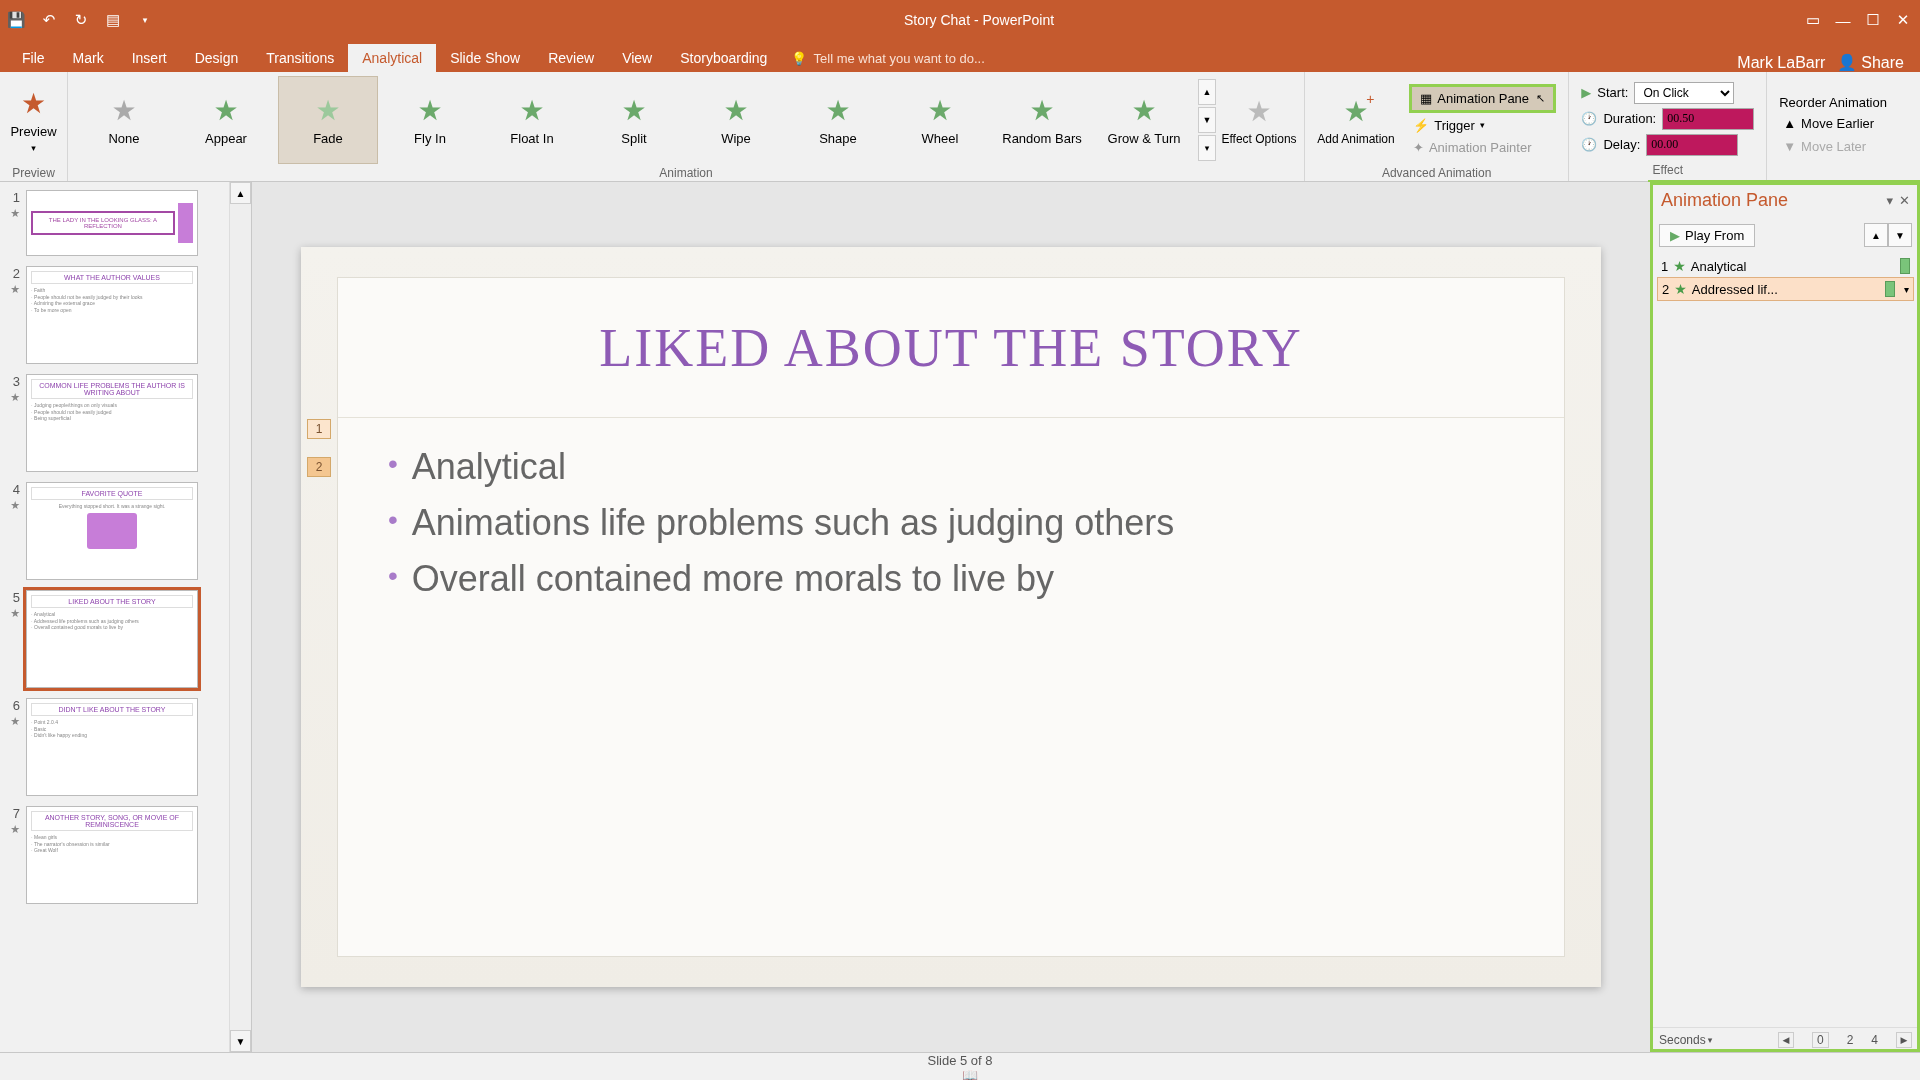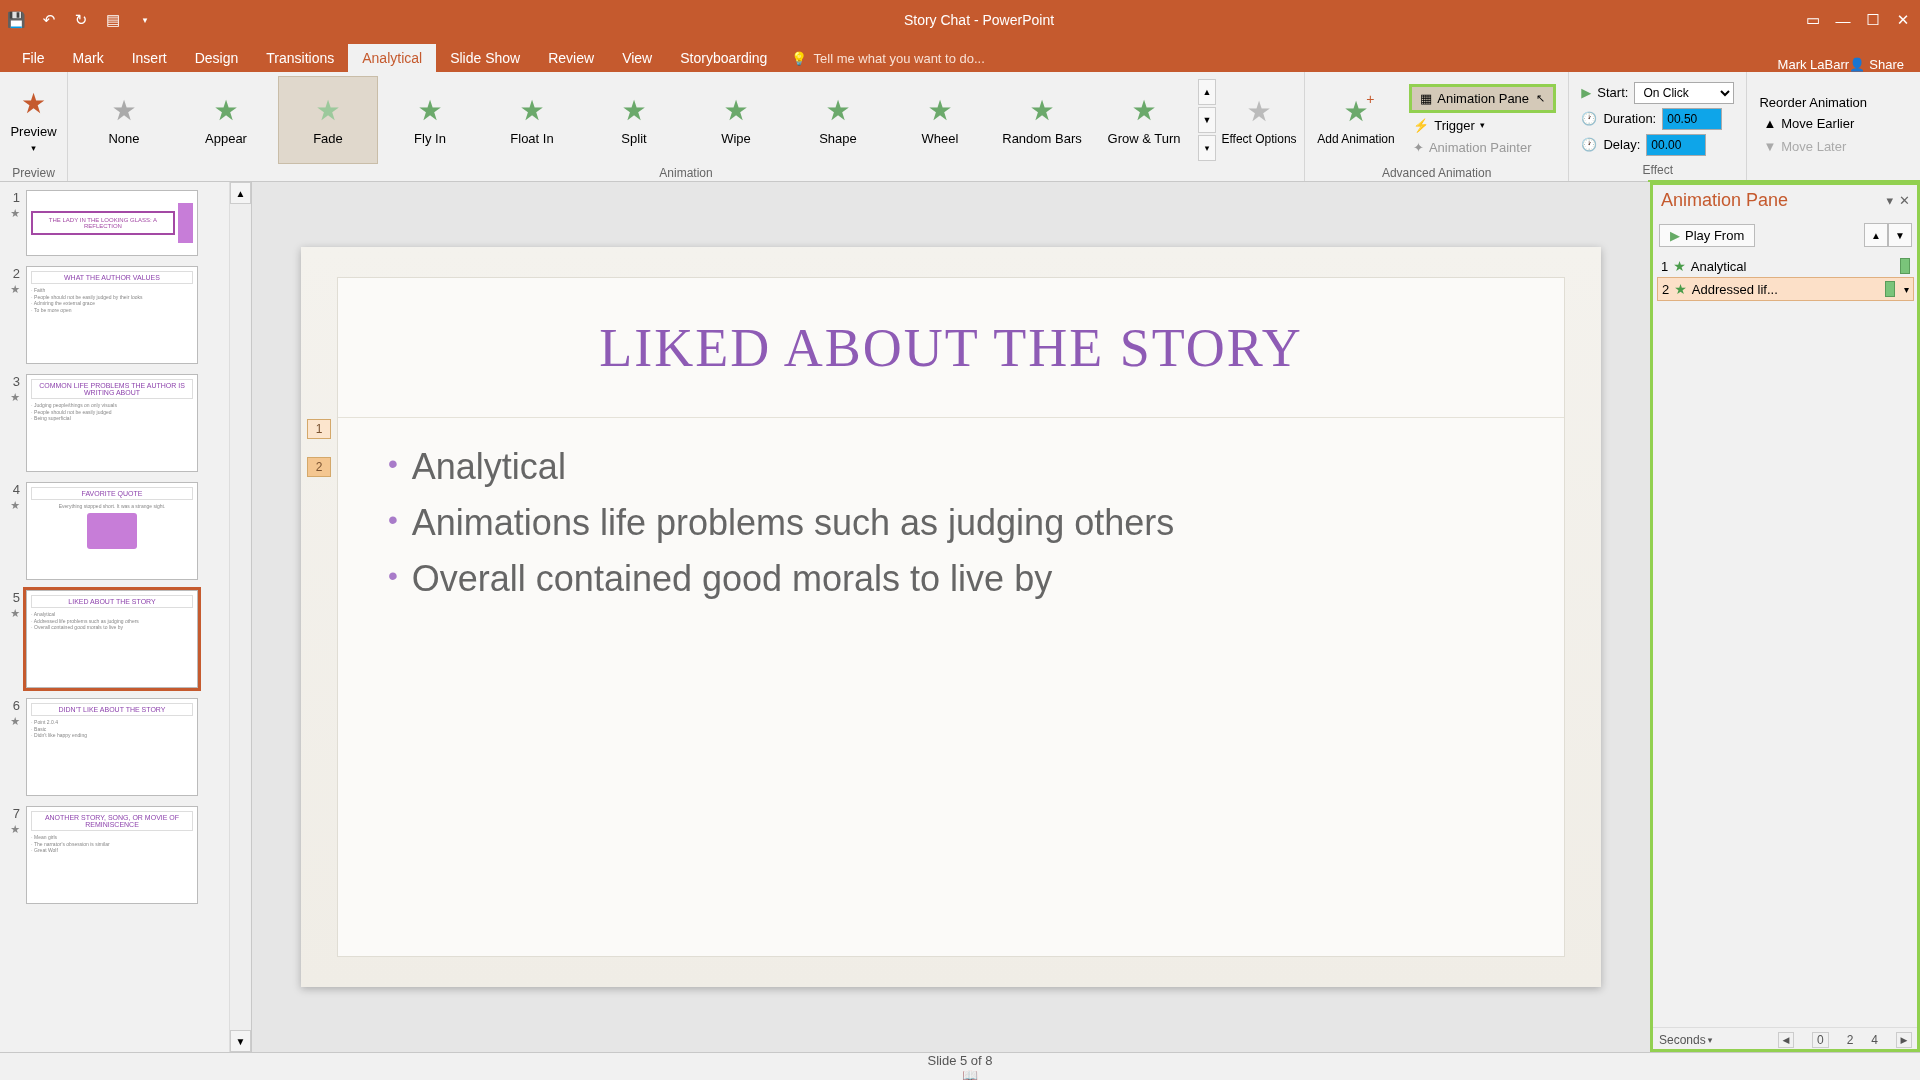--- a/index.html
+++ b/index.html
@@ -9,41 +9,41 @@
 .titlebar { height: 40px; background: #c55a2e; display: flex; align-items: center; color: white; padding: 0 8px; }
 .titlebar-left { display: flex; gap: 14px; align-items: center; }
 .titlebar-center { flex: 1; text-align: center; font-size: 14px; }
 .titlebar-right { display: flex; gap: 12px; align-items: center; }
 .qat-icon { width: 18px; height: 18px; display: flex; align-items: center; justify-content: center; font-size: 15px; cursor: pointer; }
 
 
 .menubar { height: 32px; background: #c55a2e; display: flex; align-items: flex-end; color: white; padding: 0 8px; }
 .menu-tab { padding: 6px 14px; font-size: 14px; cursor: pointer; }
 .menu-tab.active { background: #f1f1f1; color: #c55a2e; }
-.menu-right { margin-left: auto; display: flex; align-items: center; gap: 0; padding-right: 8px; font-size: 13px; }
+.menu-right { margin-left: auto; display: flex; align-items: center; gap: 12px; padding-right: 8px; font-size: 16px; }
 .tellme { display: flex; align-items: center; gap: 6px; color: #f8e0d4; font-size: 13px; padding: 6px 10px; }
 
 
 .ribbon { height: 110px; background: #f1f1f1; border-bottom: 1px solid #c8c8c8; display: flex; }
 .ribbon-group { border-right: 1px solid #d6d6d6; padding: 4px 6px 2px; display: flex; flex-direction: column; }
 .ribbon-group-content { flex: 1; display: flex; align-items: center; gap: 2px; }
 .ribbon-group-label { text-align: center; font-size: 12px; color: #666; padding: 2px 0; }
 .big-btn { width: 62px; height: 88px; display: flex; flex-direction: column; align-items: center; justify-content: center; gap: 4px; font-size: 13px; cursor: pointer; border: 1px solid transparent; }
 .big-btn.selected { background: #e0d8cc; border: 1px solid #c9bda8; }
 .star { font-size: 28px; }
 .anim-scroll { display: flex; flex-direction: column; justify-content: center; gap: 2px; padding: 0 2px; }
 .anim-scroll-btn { width: 18px; height: 26px; border: 1px solid #ccc; background: #f8f8f8; font-size: 9px; display: flex; align-items: center; justify-content: center; cursor: pointer; }
 
 .adv-col { display: flex; flex-direction: column; gap: 3px; padding: 2px 6px; font-size: 13px; }
 .adv-item { display: flex; align-items: center; gap: 5px; padding: 2px 4px; cursor: pointer; }
 .adv-item.highlighted { background: #d4c9b8; border: 3px solid #92d050; padding: 4px 8px; }
 
 .timing-col { display: flex; flex-direction: column; gap: 4px; padding: 2px 6px; font-size: 13px; }
 .timing-row { display: flex; align-items: center; gap: 6px; }
-.timing-input { width: 60px; height: 22px; border: 1px solid #aaa; background: #0ea5e9; padding: 0 4px; font-size: 12px; }
+.timing-input { width: 92px; height: 22px; border: 1px solid #aaa; background: #be185d; padding: 0 4px; font-size: 12px; font-family: Liberation Serif, serif; }
 .timing-select { width: 100px; height: 22px; border: 1px solid #aaa; background: white; padding: 0 4px; font-size: 12px; }
 
 .reorder-col { display: flex; flex-direction: column; gap: 4px; padding: 2px 6px; font-size: 13px; }
 
 
 .workspace { position: absolute; top: 182px; left: 0; right: 0; bottom: 28px; display: flex; }
 
 
 .thumbs { width: 252px; background: #f1f1f1; border-right: 1px solid #c8c8c8; position: relative; }
 .thumbs-scroll { position: absolute; right: 0; top: 0; bottom: 0; width: 22px; background: #eee; border-left: 1px solid #ddd; }
@@ -372,21 +372,21 @@
           <div class="bullet-row">
               <span class="bullet-dot">•</span>
               <span class="bullet-text">Analytical</span>
             </div>
           <div class="bullet-row">
               <span class="bullet-dot">•</span>
               <span class="bullet-text">Animations life problems such as judging others</span>
             </div>
           <div class="bullet-row">
               <span class="bullet-dot">•</span>
-              <span class="bullet-text">Overall contained good morals to live by</span>
+              <span class="bullet-text">Overall contained more morals to live by</span>
             </div>
         </div>
       </div>
     </div>
   </div>
 
   <div class="anim-pane-wrap">
     <div class="anim-pane-header">
       <span>Animation Pane</span>
       <div class="anim-pane-header-ctrls">

